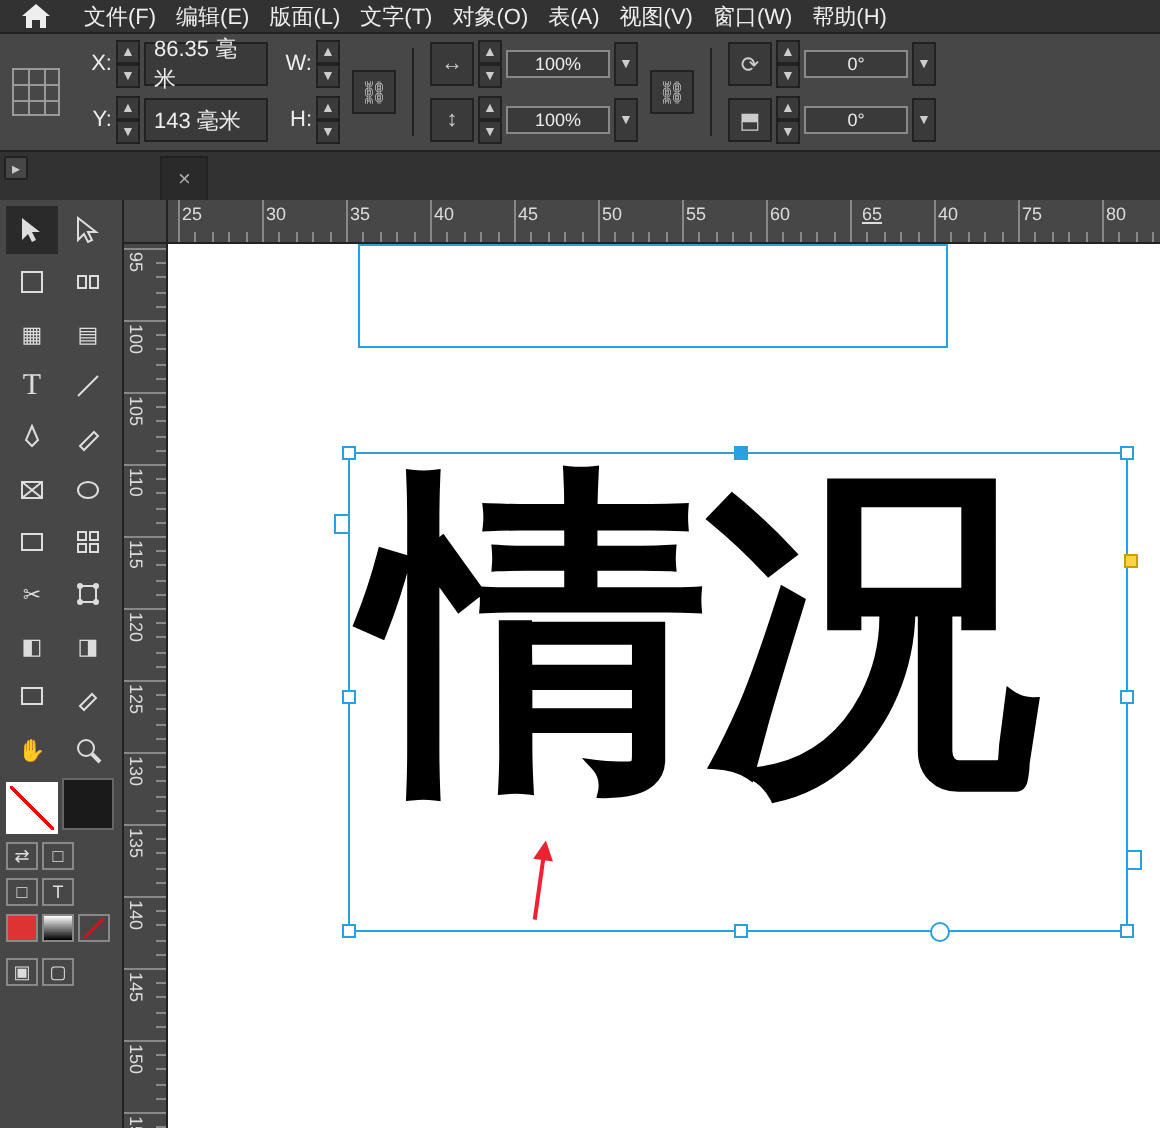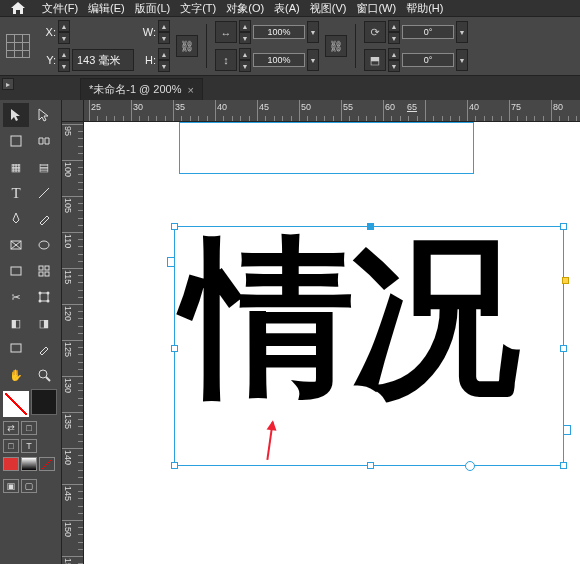--- a/index.html
+++ b/index.html
@@ -76,20 +76,21 @@
 
 <div class="ctrlbar">
   <div class="refgrid"></div>
   <div class="stack">
     <div class="ctl">
         <span class="lbl">X:</span>
         <div class="nud">
           <div class="b">▲</div>
           <div class="b">▼</div>
         </div>
+        <div class="fld">86.35 毫米</div>
       </div>
     <div class="ctl">
         <span class="lbl">Y:</span>
         <div class="nud">
           <div class="b">▲</div>
           <div class="b">▼</div>
         </div>
         <div class="fld">143 毫米</div>
       </div>
   </div>
@@ -152,21 +153,20 @@
         <div class="fld sm">0°</div>
         <div class="dd">▼</div>
       </div>
   </div>
 </div>
 
 <div class="panelbtn">▸</div>
 
 <div class="tabbar">
   <div class="tab">
-    <span>*未命名-1 @ 200%</span>
     <span class="x">×</span>
   </div>
 </div>
 
 <div class="tools">
   <div class="tool sel">
       <svg width="14" height="14">
         <path d="M2 1 L2 12 L5 9 L7 13 L9 12 L7 8 L11 8 Z" fill="#ddd"></path>
       </svg>
     </div>
@@ -329,21 +329,21 @@
       <div class="tk" style="left: 273.8px; height: 6px; top: 16px;"></div>
       <div class="tk" style="left: 282.2px; height: 6px; top: 16px;"></div>
       <div class="tk" style="left: 290.6px; height: 6px; top: 16px;"></div>
       <div class="tk" style="left: 299px;"></div>
       <div class="n" style="left: 301px;">60</div>
       <div class="tk" style="left: 307.4px; height: 6px; top: 16px;"></div>
       <div class="tk" style="left: 315.8px; height: 6px; top: 16px;"></div>
       <div class="tk" style="left: 324.2px; height: 6px; top: 16px;"></div>
       <div class="tk" style="left: 332.6px; height: 6px; top: 16px;"></div>
       <div class="tk" style="left: 341px;"></div>
-      <div class="n" style="left: 323px; text-decoration: underline;">65</div>
+      <div class="n" style="left: 347px; text-decoration: underline;">65</div>
       <div class="tk" style="left: 349.4px; height: 6px; top: 16px;"></div>
       <div class="tk" style="left: 357.8px; height: 6px; top: 16px;"></div>
       <div class="tk" style="left: 366.2px; height: 6px; top: 16px;"></div>
       <div class="tk" style="left: 374.6px; height: 6px; top: 16px;"></div>
       <div class="tk" style="left: 383px;"></div>
       <div class="n" style="left: 385px;">40</div>
       <div class="tk" style="left: 391.4px; height: 6px; top: 16px;"></div>
       <div class="tk" style="left: 399.8px; height: 6px; top: 16px;"></div>
       <div class="tk" style="left: 408.2px; height: 6px; top: 16px;"></div>
       <div class="tk" style="left: 416.6px; height: 6px; top: 16px;"></div>

